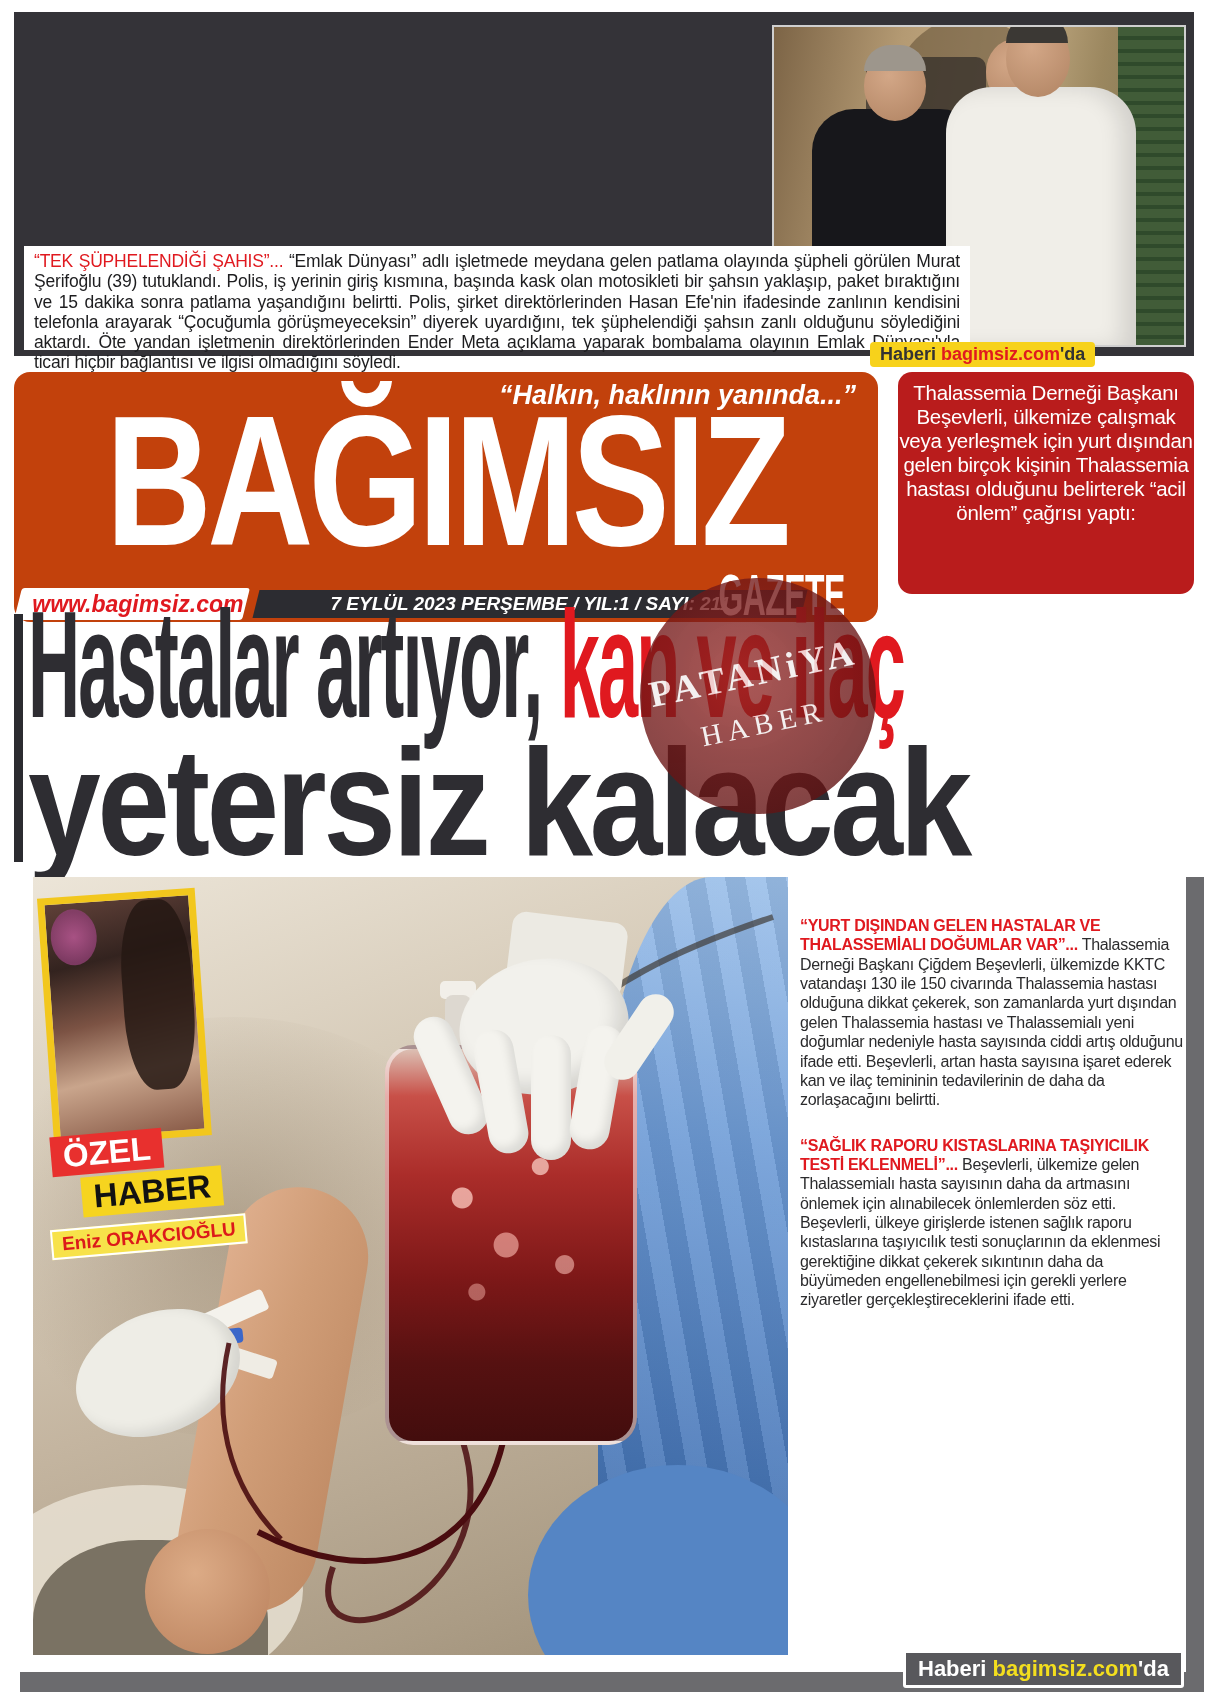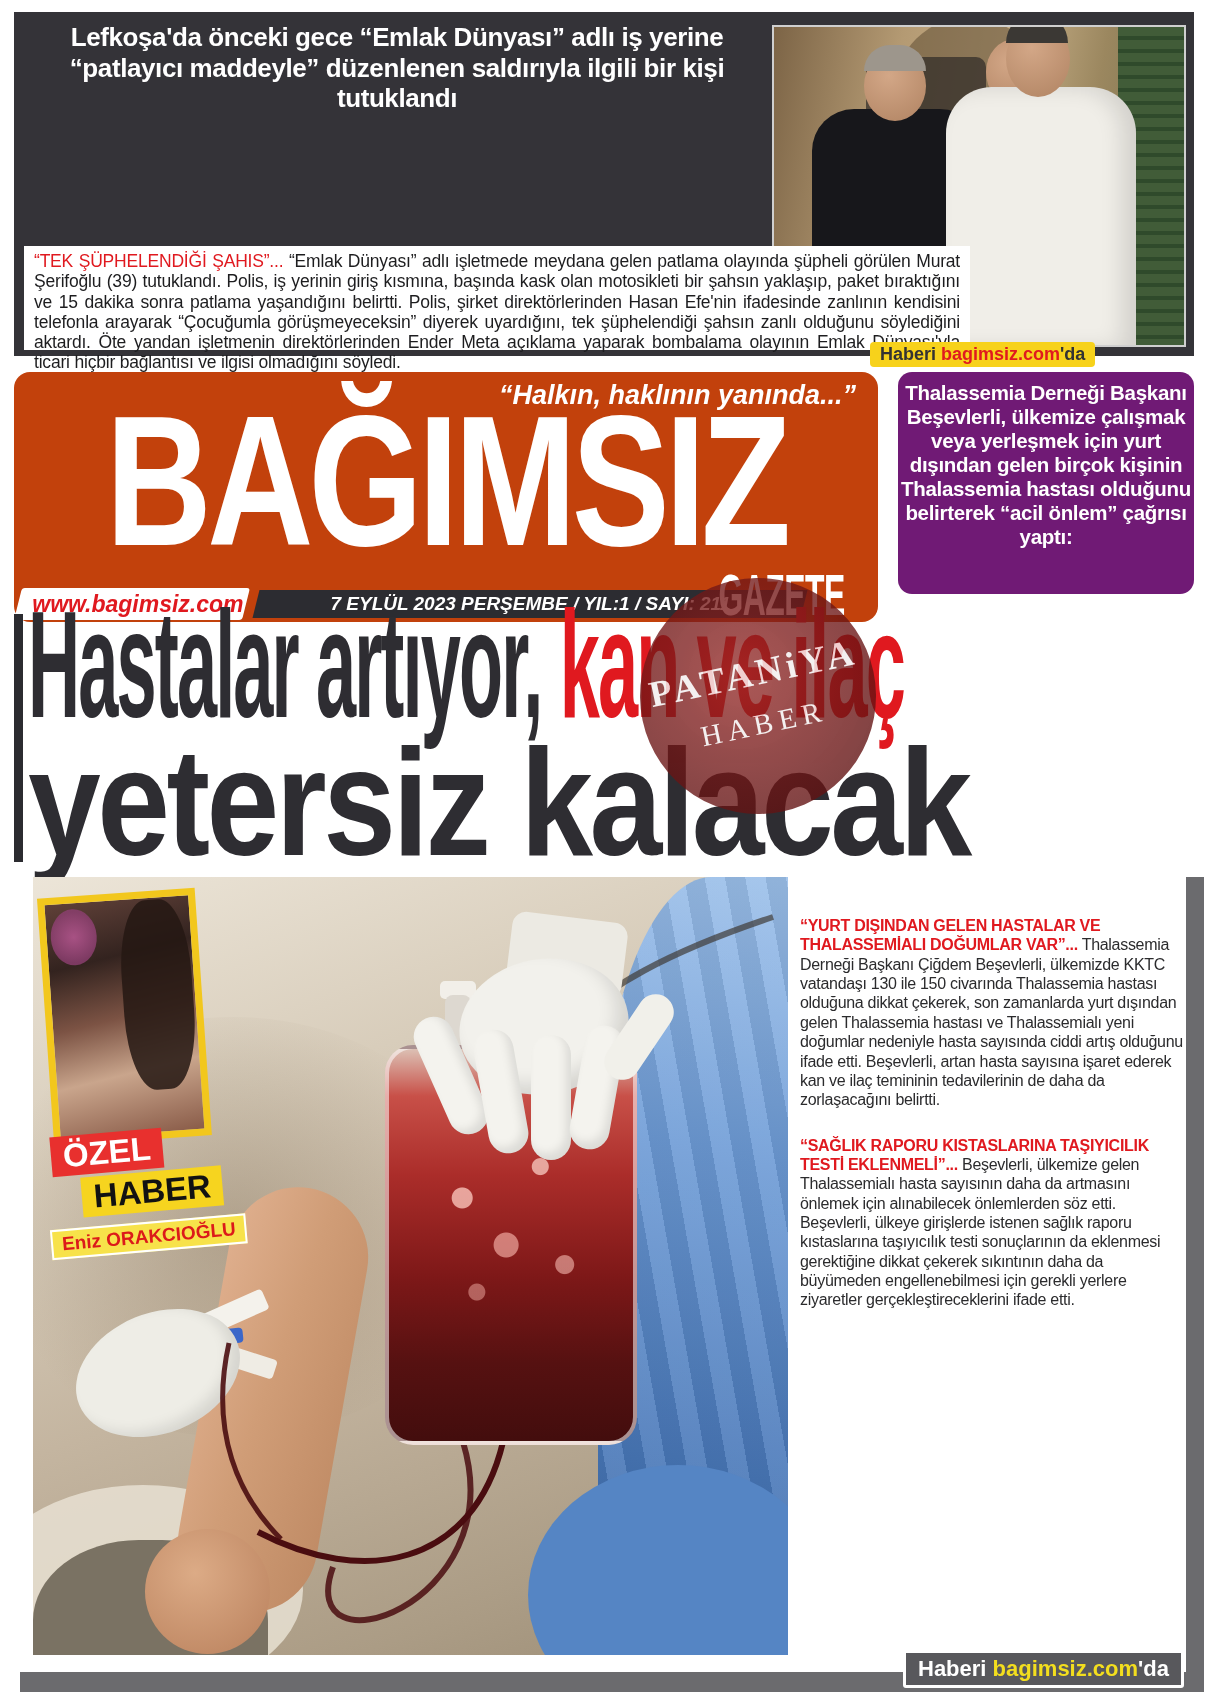--- a/index.html
+++ b/index.html
@@ -49,22 +49,22 @@
   .website-strip{left:4px;bottom:2px;width:228px;height:32px;background:#fff;
                  transform:skewX(-14deg);border-radius:3px;}
   .website-strip span{display:block;transform:skewX(14deg);color:#e0191f;font-weight:bold;
                       font-style:italic;font-size:23px;padding:3px 0 0 14px;}
   .date-strip{left:242px;bottom:4px;width:548px;height:28px;background:#2c2c31;transform:skewX(-14deg);}
   .date-strip span{display:block;transform:skewX(14deg);color:#fff;font-weight:bold;font-style:italic;
                    font-size:19px;text-align:center;padding-top:3px;white-space:nowrap;}
   .gazete{right:-18px;bottom:-2px;color:#fff;font-weight:bold;font-size:58px;line-height:58px;
           transform:scaleX(.55);transform-origin:center;letter-spacing:-1px;}
 
-  .side-note{left:898px;top:372px;width:296px;height:222px;background:#701a75;border-radius:14px;
-             color:#fff;font-weight:bold;font-size:20.5px;line-height:1.17;text-align:center;
+  .side-note{left:898px;top:372px;width:296px;height:222px;background:#b91c1c;border-radius:14px;
+             color:#fff;font-weight:normal;font-size:20.5px;line-height:1.17;text-align:center;
              padding:9px 0;box-sizing:border-box;letter-spacing:-0.3px;}
 
   
   .left-bar{left:14px;top:614px;width:9px;height:248px;background:#2b2b30;}
   .main-headline{left:28px;top:596px;color:#2e2d32;font-weight:bold;}
   .main-headline .l1{white-space:nowrap;font-size:152px;line-height:136px;letter-spacing:-4px;
                      transform:scaleX(.475);transform-origin:left;}
   .main-headline .l2{white-space:nowrap;font-size:152px;line-height:140px;letter-spacing:-4px;
                      transform:scaleX(.86);transform-origin:left;}
   .hl-red{color:#e0191f;}
@@ -167,21 +167,20 @@
       <div class="abs man-dark">
         <div class="head-skin" style="left:52px;top:-58px;width:62px;height:70px;"></div>
         <div class="hair-gray" style="left:52px;top:-64px;width:62px;"></div>
       </div>
       <div class="abs man-white">
         <div class="head-skin" style="left:60px;top:-66px;width:64px;height:76px;"></div>
         <div class="hair-dark" style="left:60px;top:-74px;"></div>
       </div>
     </div>
 
-    <div class="abs kicker">Lefkoşa'da önceki gece “Emlak Dünyası” adlı iş yerine “patlayıcı maddeyle” düzenlenen saldırıyla ilgili bir kişi tutuklandı</div>
 
 
     <div class="abs lead-box"><span class="red-lbl">“TEK ŞÜPHELENDİĞİ ŞAHIS”...</span><span> “Emlak Dünyası” adlı işletmede meydana gelen patlama olayında şüpheli görülen Murat Şerifoğlu (39) tutuklandı. Polis, iş yerinin giriş kısmına, başında kask olan motosikleti bir şahsın yaklaşıp, paket bıraktığını ve 15 dakika sonra patlama yaşandığını belirtti. Polis, şirket direktörlerinden Hasan Efe'nin ifadesinde zanlının kendisini telefonla arayarak “Çocuğumla görüşmeyeceksin” diyerek uyardığını, tek şüphelendiği şahsın zanlı olduğunu söylediğini aktardı. Öte yandan işletmenin direktörlerinden Ender Meta açıklama yaparak bombalama olayının Emlak Dünyası'yla ticari hiçbir bağlantısı ve ilgisi olmadığını söyledi.</span></div>
 
     <div class="abs badge-yellow"><span>Haberi </span><span class="brand">bagimsiz.com</span><span>'da</span></div>
   </div>
 
   <div class="abs masthead">
     <div class="abs slogan">“Halkın, haklının yanında...”</div>
     <div class="abs brand-title">BAĞIMSIZ</div>

